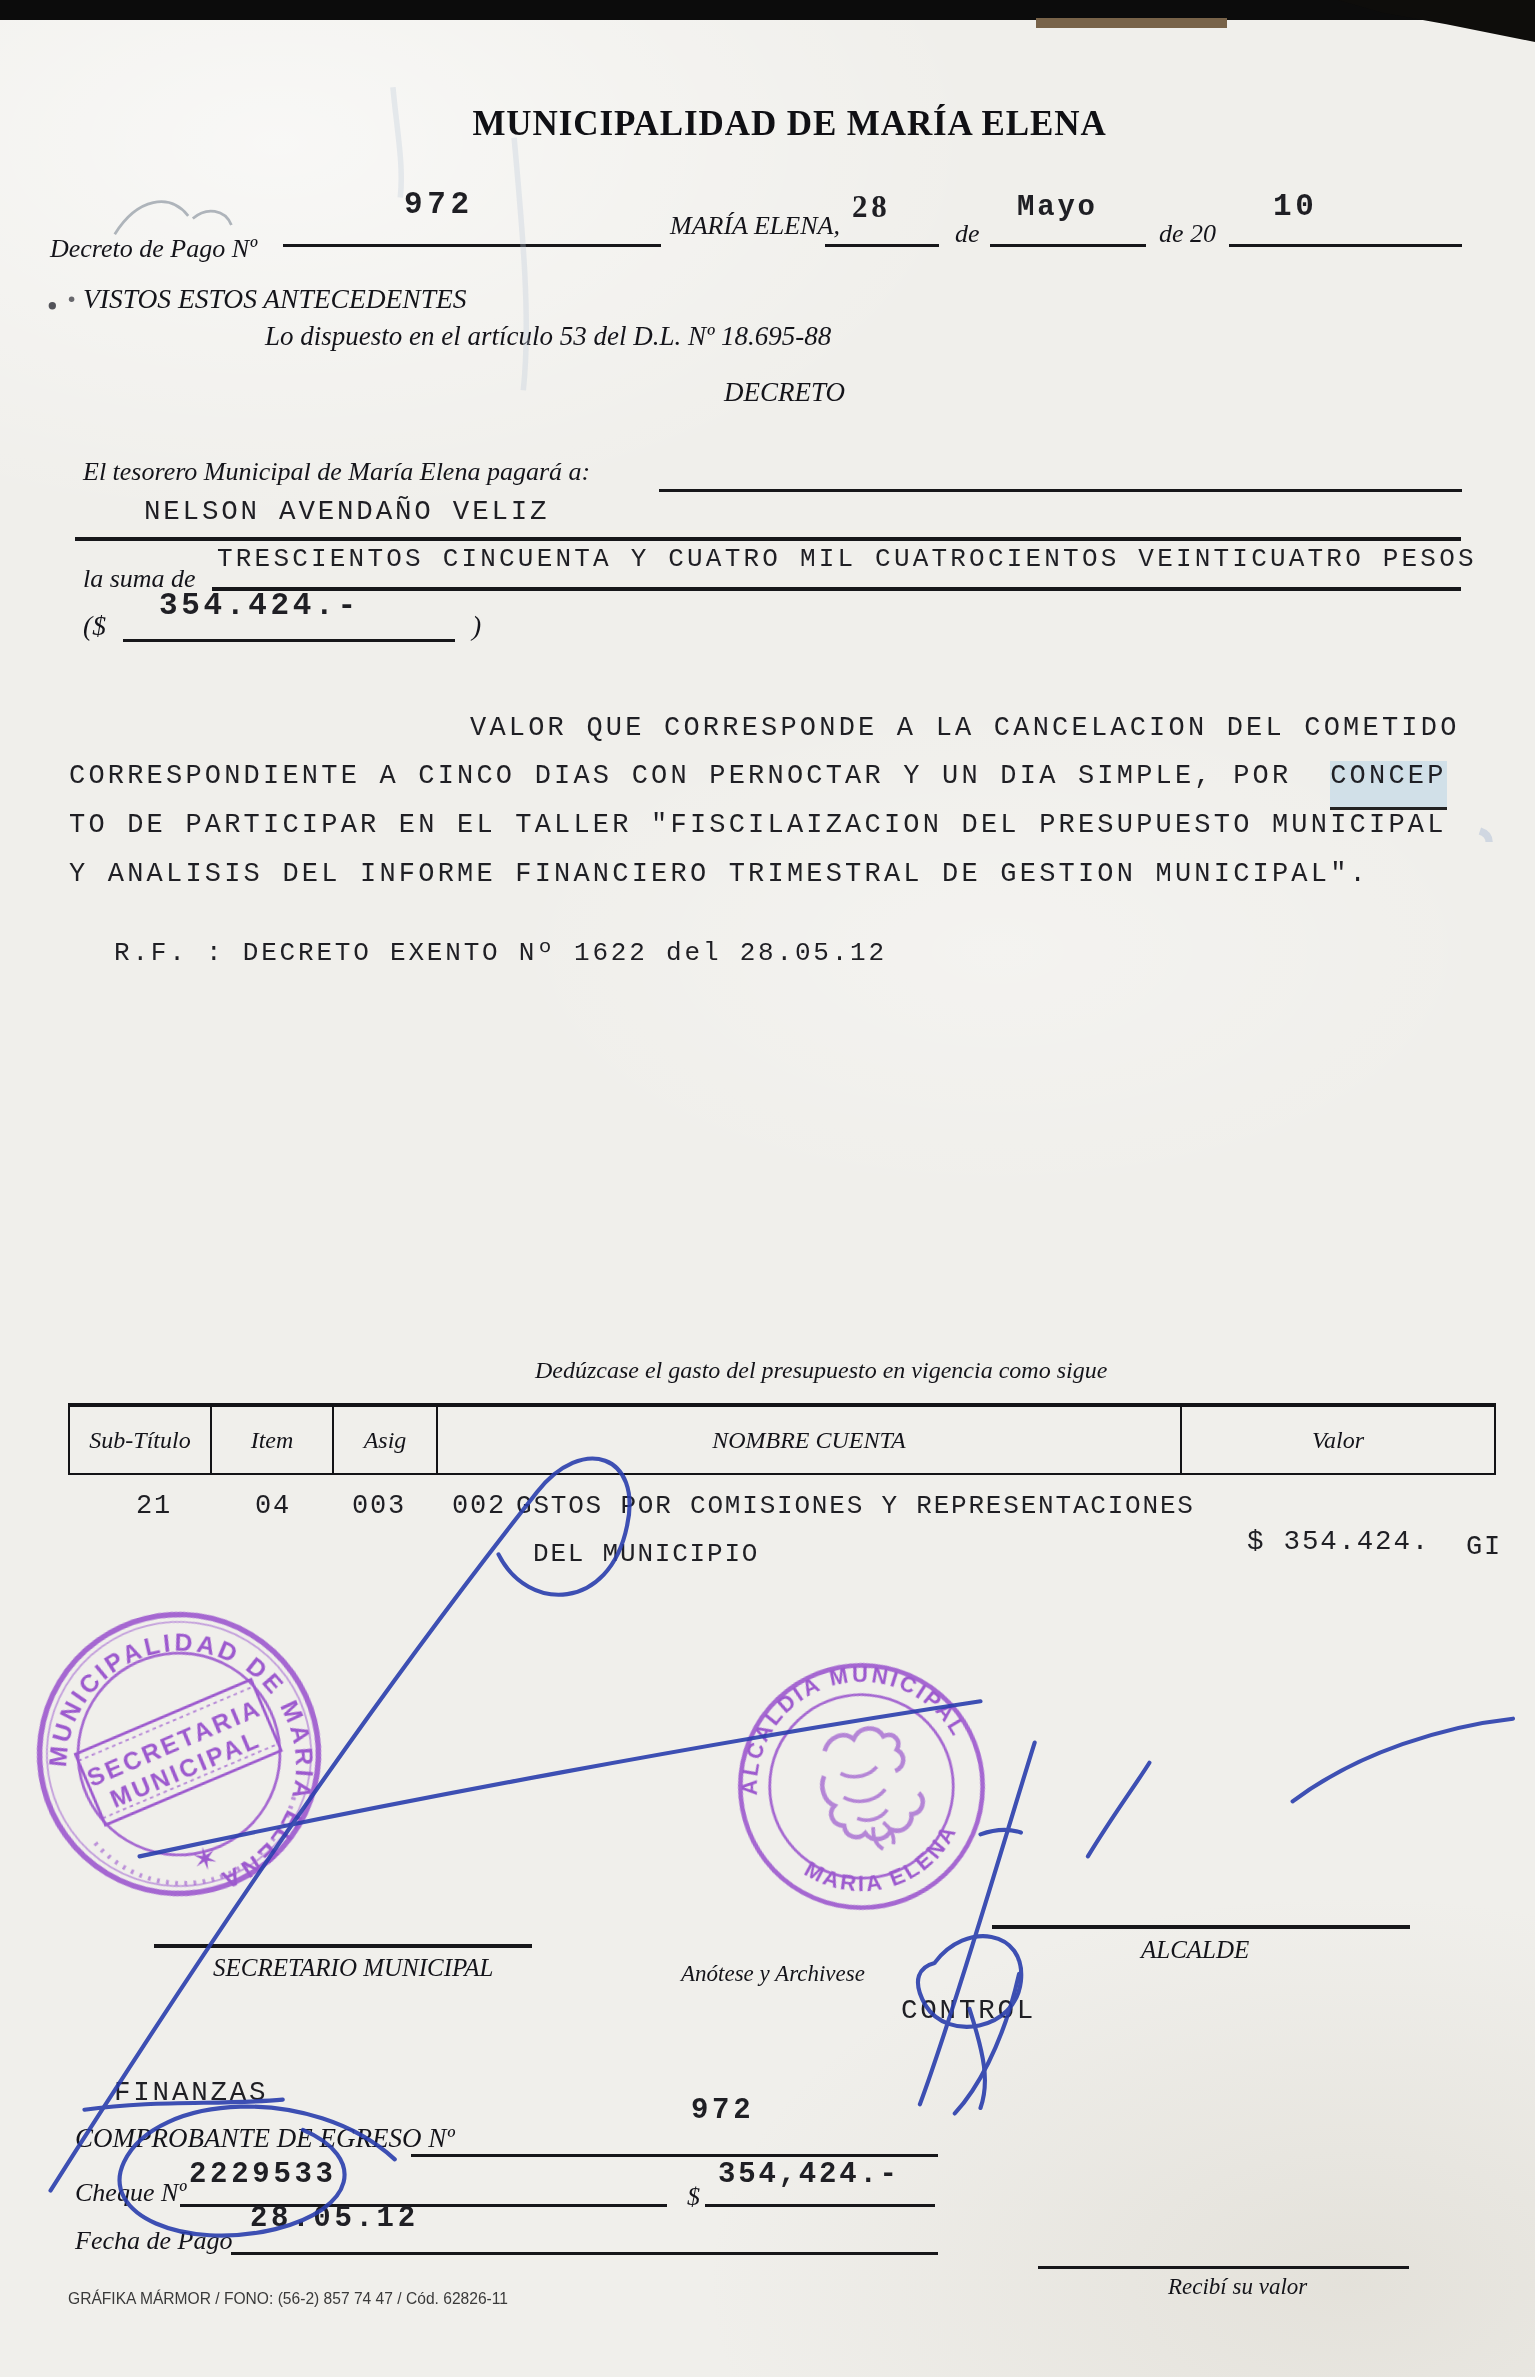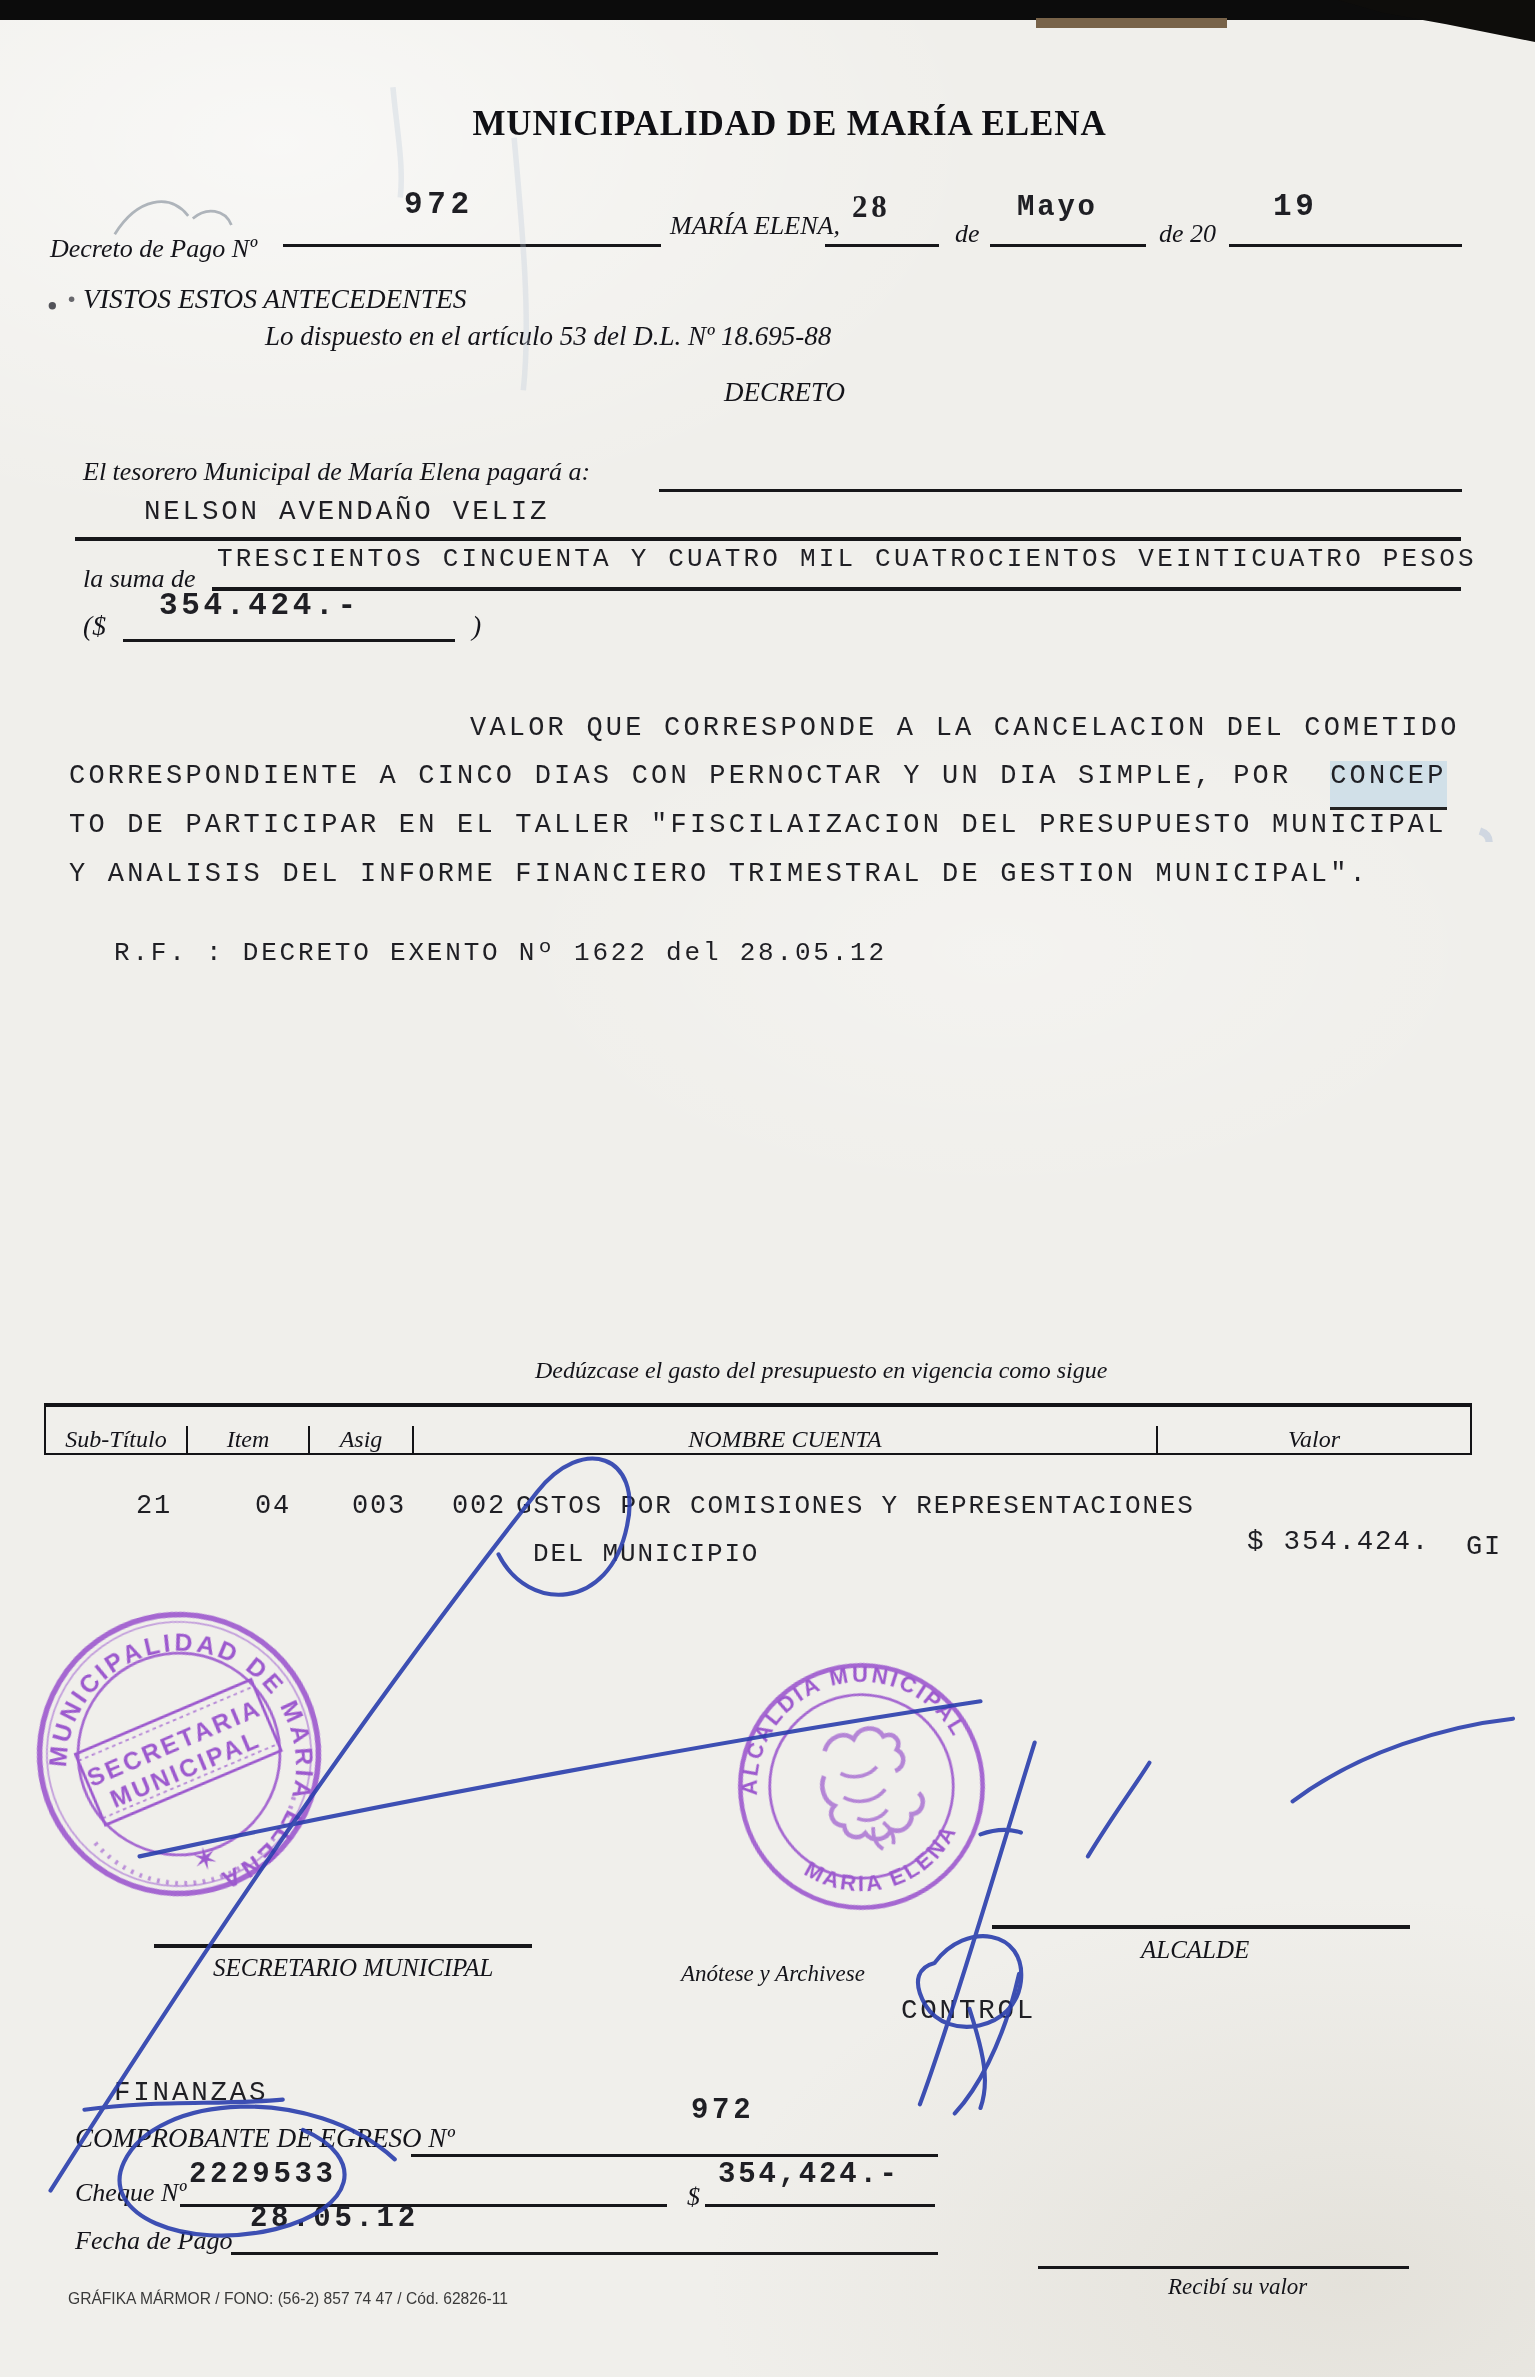--- a/index.html
+++ b/index.html
@@ -11,22 +11,22 @@
       #f0efeb;
     font-family:"Liberation Serif", serif;}
   .abs{position:absolute;}
   .it{font-family:"Liberation Serif",serif;font-style:italic;color:#14141a;}
   .typed{font-family:"Liberation Mono","DejaVu Sans Mono",monospace;color:#1f1f24;white-space:pre;}
   .b{font-weight:700;text-align:center;}
   .rule{position:absolute;background:#17171a;height:2.8px;}
   .title{font-weight:700;font-size:35px;letter-spacing:0.9px;color:#101014;text-align:center;}
   .hl{background:rgba(130,185,225,.28);border-bottom:3.7px solid #222;padding-bottom:16px;}
   
-  .dtable{position:absolute;left:44px;top:1403px;width:1428px;height:52px;
-    border:2.8px solid #131316;border-top-width:4.6px;display:flex;box-sizing:border-box;background:transparent;align-items:flex-end;}
+  .dtable{position:absolute;left:68px;top:1403px;width:1428px;height:72px;
+    border:2.8px solid #131316;border-top-width:4.6px;display:flex;box-sizing:border-box;background:transparent;}
   .dtable .cell{border-right:2.8px solid #131316;display:flex;align-items:center;justify-content:center;
     font-style:italic;font-size:24px;color:#14141a;box-sizing:border-box;}
   .dtable .cell:last-child{border-right:none;}
   
   .topbar{position:absolute;left:0;top:0;width:1535px;height:20px;background:#0c0c0c;}
   .topbrown{position:absolute;left:1036px;top:18.4px;width:191px;height:9.2px;background:#786349;}
   .cornertear{position:absolute;right:0;top:0;width:197px;height:42px;background:#0e0d0b;
     clip-path:polygon(0 0,100% 0,100% 100%,55% 58%,22% 30%);}
   .stamp{position:absolute;opacity:.85;filter:blur(0.4px);}
   svg text{font-family:"Liberation Sans","DejaVu Sans",sans-serif;}
@@ -42,21 +42,21 @@
   <div class="rule" style="left:283px;top:244px;width:378px;"></div>
   <div class="abs typed b" style="left:404px;top:187px;font-size:31px;letter-spacing:4.6px;">972</div>
   <div class="abs it" style="left:670px;top:211px;font-size:26px;">MARÍA ELENA,</div>
   <div class="rule" style="left:825px;top:244px;width:114px;"></div>
   <div class="abs typed b" style="left:852px;top:189px;font-size:31px;letter-spacing:3.7px;font-family:Liberation Serif, serif;">28</div>
   <div class="abs it" style="left:955px;top:219px;font-size:26px;">de</div>
   <div class="rule" style="left:990px;top:244px;width:156px;"></div>
   <div class="abs typed b" style="left:1017px;top:191px;font-size:29px;letter-spacing:2.8px;">Mayo</div>
   <div class="abs it" style="left:1159px;top:219px;font-size:26px;">de 20</div>
   <div class="rule" style="left:1229px;top:244px;width:233px;"></div>
-  <div class="abs typed b" style="left:1273px;top:189px;font-size:31px;letter-spacing:3.7px;">19</div>
+  <div class="abs typed b" style="left:1273px;top:189px;font-size:31px;letter-spacing:3.7px;">10</div>
 
   <div class="abs it b" style="left:83px;top:283px;font-size:27.5px;font-weight:400;">VISTOS ESTOS ANTECEDENTES</div>
   <div class="abs it" style="left:265px;top:321px;font-size:27px;">Lo dispuesto en el artículo 53 del D.L. Nº 18.695-88</div>
   <div class="abs it" style="left:724px;top:377px;font-size:27px;">DECRETO</div>
 
   <div class="abs it" style="left:83px;top:457px;font-size:26px;">El tesorero Municipal de María Elena pagará a:</div>
   <div class="rule" style="left:659px;top:489px;width:803px;"></div>
   <div class="abs typed" style="left:144px;top:496px;font-size:27.5px;letter-spacing:2.8px;">NELSON AVENDAÑO VELIZ</div>
   <div class="rule" style="left:75px;top:537px;width:1386px;height:3.7px;"></div>
   <div class="abs typed" style="left:217px;top:544px;font-size:26px;letter-spacing:3.2px;">TRESCIENTOS CINCUENTA Y CUATRO MIL CUATROCIENTOS VEINTICUATRO PESOS</div>

